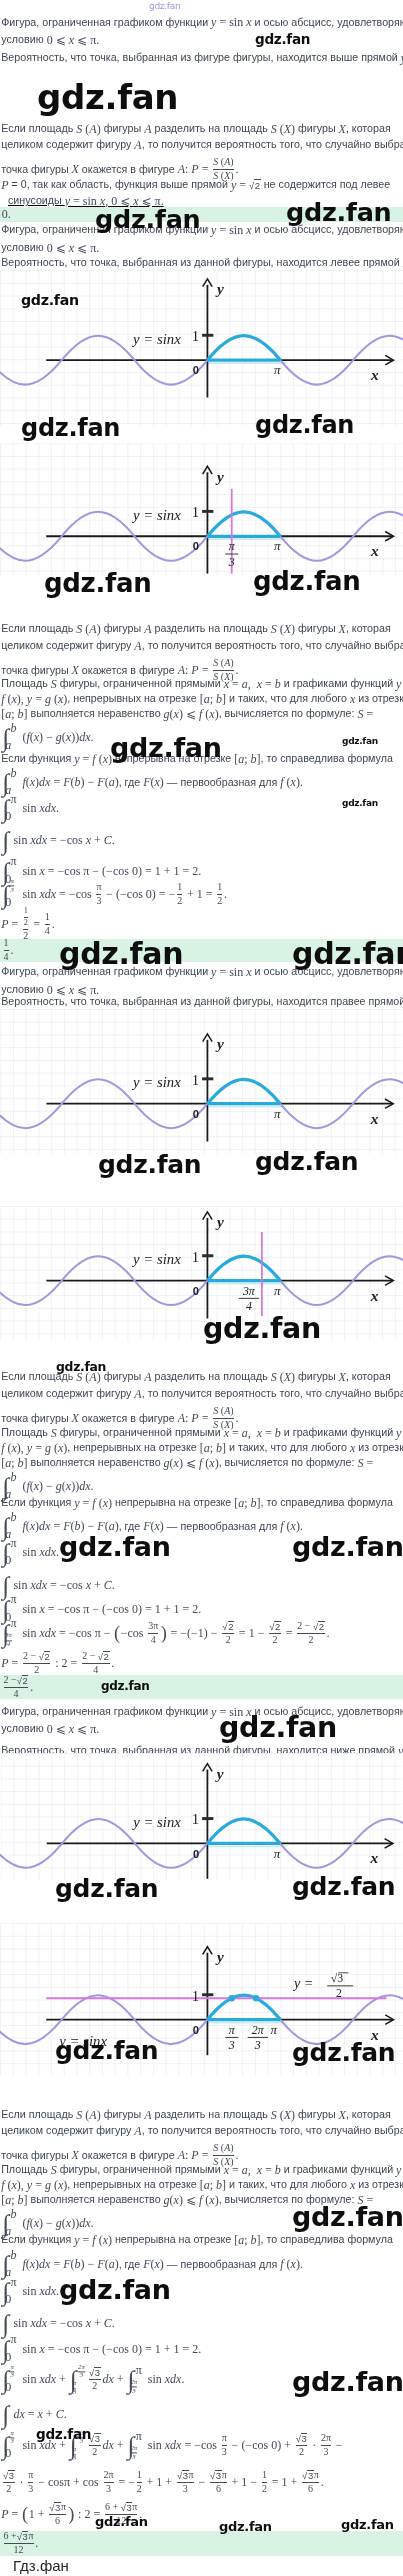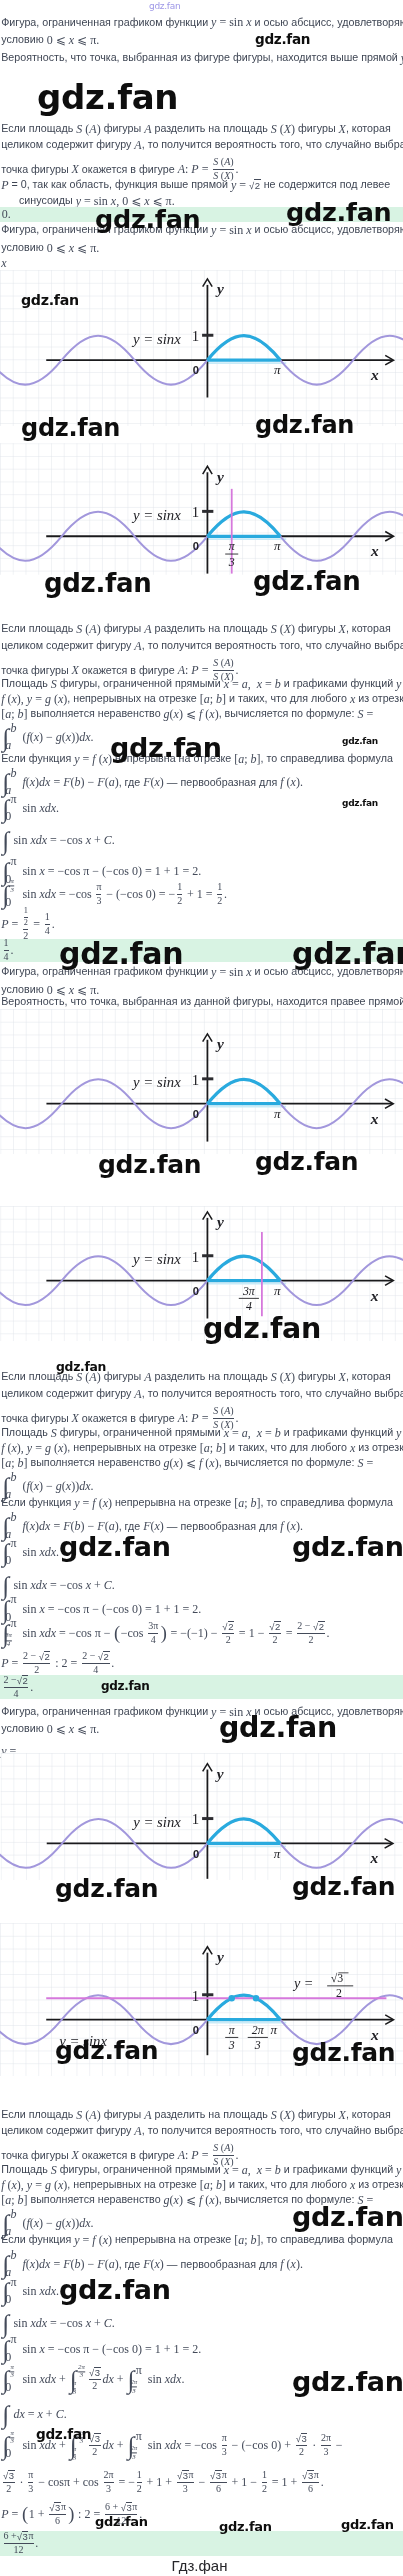--- a/index.html
+++ b/index.html
@@ -26,42 +26,42 @@
          min-width:9px;transform:translateY(-0.6px);}
   .int-u{transform:translateX(1.2px);}
   .int-l{transform:translateX(-4.1px);}
   .bfrac{display:inline-flex;flex-direction:column;align-items:center;line-height:1;font-size:6.8px;}
   .bfrac .bb{align-self:stretch;border-top:0.6px solid #434a59;margin:0.6px 0;}
   .ans{position:absolute;left:0;width:403px;background:#d8f3e3;display:flex;align-items:center;
        padding-left:1.8px;box-sizing:border-box;overflow:visible;}
   .wm{position:absolute;font-family:"DejaVu Sans","Liberation Sans",sans-serif;font-weight:700;
       color:#0e0e0e;line-height:0.95;letter-spacing:-0.3px;white-space:nowrap;}
   .wm-outline{color:#938ce4;font-weight:400;opacity:0.9;}
-  .footer{position:absolute;left:4px;width:391px;text-align:center;
+  .footer{position:absolute;left:13px;width:391px;
           font:15px "Liberation Sans","DejaVu Sans",sans-serif;color:#26262a;}
 </style>
 </head>
 <body>
 
 <div id="page">
   <div class="footer" style="top: 2557px;">Гдз.фан</div>
 <div class="line" style="left: 1.2px; top: 15.4px; height: 14.2px;"><span class="tk-t">Фигура, ограниченная графиком функции </span><span class="tk-m">y</span><span class="tk-u"> = sin </span><span class="tk-m">x</span><span class="tk-t"> и осью абсцисс, удовлетворяющая</span></div>
     <div class="line" style="left: 1.2px; top: 33px; height: 14.2px;"><span class="tk-t">условию </span><span class="tk-u">0 ⩽ </span><span class="tk-m">x</span><span class="tk-u"> ⩽ π.</span></div>
     <div class="line" style="left: 1.2px; top: 51px; height: 14.2px;"><span class="tk-t">Вероятность, что точка, выбранная из фигуре фигуры, находится выше прямой </span><span class="tk-m">y</span></div>
     <div class="line" style="left: 1.2px; top: 122px; height: 14.2px;"><span class="tk-t">Если площадь </span><span class="tk-m">S</span><span class="tk-u"> (</span><span class="tk-m">A</span><span class="tk-u">)</span><span class="tk-t"> фигуры </span><span class="tk-m">A</span><span class="tk-t"> разделить на площадь </span><span class="tk-m">S</span><span class="tk-u"> (</span><span class="tk-m">X</span><span class="tk-u">)</span><span class="tk-t"> фигуры </span><span class="tk-m">X</span><span class="tk-t">, которая</span></div>
     <div class="line" style="left: 1.2px; top: 138px; height: 14.2px;"><span class="tk-t">целиком содержит фигуру </span><span class="tk-m">A</span><span class="tk-t">, то получится вероятность того, что случайно выбранная</span></div>
     <div class="line" style="left: 1.2px; top: 151px; height: 37px;"><span class="tk-t">точка фигуры </span><span class="tk-m">X</span><span class="tk-t"> окажется в фигуре </span><span class="tk-m">A</span><span class="tk-u">: </span><span class="tk-m">P</span><span class="tk-u"> = </span><span class="tk-f"><span class="f-n"><span class="tk-m">S</span><span class="tk-u"> (</span><span class="tk-m">A</span><span class="tk-u">)</span></span><span class="f-b"></span><span class="f-d"><span class="tk-m">S</span><span class="tk-u"> (</span><span class="tk-m">X</span><span class="tk-u">)</span></span></span><span class="tk-u">.</span></div>
     <div class="line" style="left: 1.2px; top: 178px; height: 14.2px;"><span class="tk-m">P</span><span class="tk-t"> = 0, так как область, функция выше прямой </span><span class="tk-m">y</span><span class="tk-u"> = </span><span class="tk-sq"><span>√</span><span class="sq-a">2</span></span><span class="tk-t"> не содержится под левее</span></div>
-    <div class="line" style="left: 19px; top: 194px; height: 14.2px;"><span class="tk-t">синусоиды </span><span class="tk-m">y</span><span class="tk-u"> = sin </span><span class="tk-m">x</span><span class="tk-u">, 0 ⩽ </span><span class="tk-m">x</span><span class="tk-u"> ⩽ π.</span></div>
+    <div class="line" style="left: 8px; top: 194px; height: 14.2px; text-decoration: underline;"><span class="tk-t">синусоиды </span><span class="tk-m">y</span><span class="tk-u"> = sin </span><span class="tk-m">x</span><span class="tk-u">, 0 ⩽ </span><span class="tk-m">x</span><span class="tk-u"> ⩽ π.</span></div>
     <div class="ans" style="top: 207px; height: 15px;">
       <span class="tk-u">0.</span>
     </div>
     <div class="line" style="left: 1.2px; top: 223px; height: 14.2px;"><span class="tk-t">Фигура, ограниченная графиком функции </span><span class="tk-m">y</span><span class="tk-u"> = sin </span><span class="tk-m">x</span><span class="tk-t"> и осью абсцисс, удовлетворяющая</span></div>
     <div class="line" style="left: 1.2px; top: 241px; height: 14.2px;"><span class="tk-t">условию </span><span class="tk-u">0 ⩽ </span><span class="tk-m">x</span><span class="tk-u"> ⩽ π.</span></div>
-    <div class="line" style="left: 1.2px; top: 251px; height: 24px;"><span class="tk-m">x</span></div>
+    <div class="line" style="left: 1.2px; top: 251px; height: 24px;"><span class="tk-t">Вероятность, что точка, выбранная из данной фигуры, находится левее прямой </span><span class="tk-m">x</span></div>
     <svg width="403" height="156" viewBox="0 0 680 263" style="position: absolute; left: 0px; top: 270px;">
       <rect x="0" y="0" width="680" height="263" fill="#ffffff"></rect>
       <defs>
         <pattern id="grid0" width="21.5" height="21.5" patternUnits="userSpaceOnUse">
           <path d="M 21.5 0.5 H 0 M 0.5 0 V 21.5" stroke="#e0e3ea" fill="none" stroke-width="1"></path>
         </pattern>
       </defs>
       <rect x="0" y="0" width="680" height="263" fill="url(#grid0)"></rect>
       <line x1="350" y1="157" x2="483" y2="157" stroke="#c9ebf8" stroke-width="3"></line>
       <line x1="78" y1="152" x2="662" y2="152" stroke="#1a1a1c" stroke-width="3"></line>
@@ -213,21 +213,21 @@
         </span>
         <span class="f-b"></span>
         <span class="f-d">
           <span class="tk-u">4</span>
         </span>
       </span>
       <span class="tk-u">.</span>
     </div>
     <div class="line" style="left: 1.2px; top: 1705px; height: 14.2px;"><span class="tk-t">Фигура, ограниченная графиком функции </span><span class="tk-m">y</span><span class="tk-u"> = sin </span><span class="tk-m">x</span><span class="tk-t"> и осью абсцисс, удовлетворяющая</span></div>
     <div class="line" style="left: 1.2px; top: 1722px; height: 14.2px;"><span class="tk-t">условию </span><span class="tk-u">0 ⩽ </span><span class="tk-m">x</span><span class="tk-u"> ⩽ π.</span></div>
-    <div class="line" style="left: 1.2px; top: 1739px; height: 24px;"><span class="tk-m">y</span><span class="tk-u"> = </span></div>
+    <div class="line" style="left: 1.2px; top: 1739px; height: 24px;"><span class="tk-t">Вероятность, что точка, выбранная из данной фигуры, находится ниже прямой </span><span class="tk-m">y</span><span class="tk-u"> = </span></div>
     <svg width="403" height="127" viewBox="0 0 680 215" style="position: absolute; left: 0px; top: 1753px;">
       <rect x="0" y="0" width="680" height="215" fill="#ffffff"></rect>
       <defs>
         <pattern id="grid4" width="21.5" height="21.5" patternUnits="userSpaceOnUse">
           <path d="M 21.5 0.5 H 0 M 0.5 0 V 21.5" stroke="#e0e3ea" fill="none" stroke-width="1"></path>
         </pattern>
       </defs>
       <rect x="0" y="0" width="680" height="215" fill="url(#grid4)"></rect>
       <line x1="350" y1="158" x2="483" y2="158" stroke="#c9ebf8" stroke-width="3"></line>
       <line x1="78" y1="153" x2="662" y2="153" stroke="#1a1a1c" stroke-width="3"></line>

